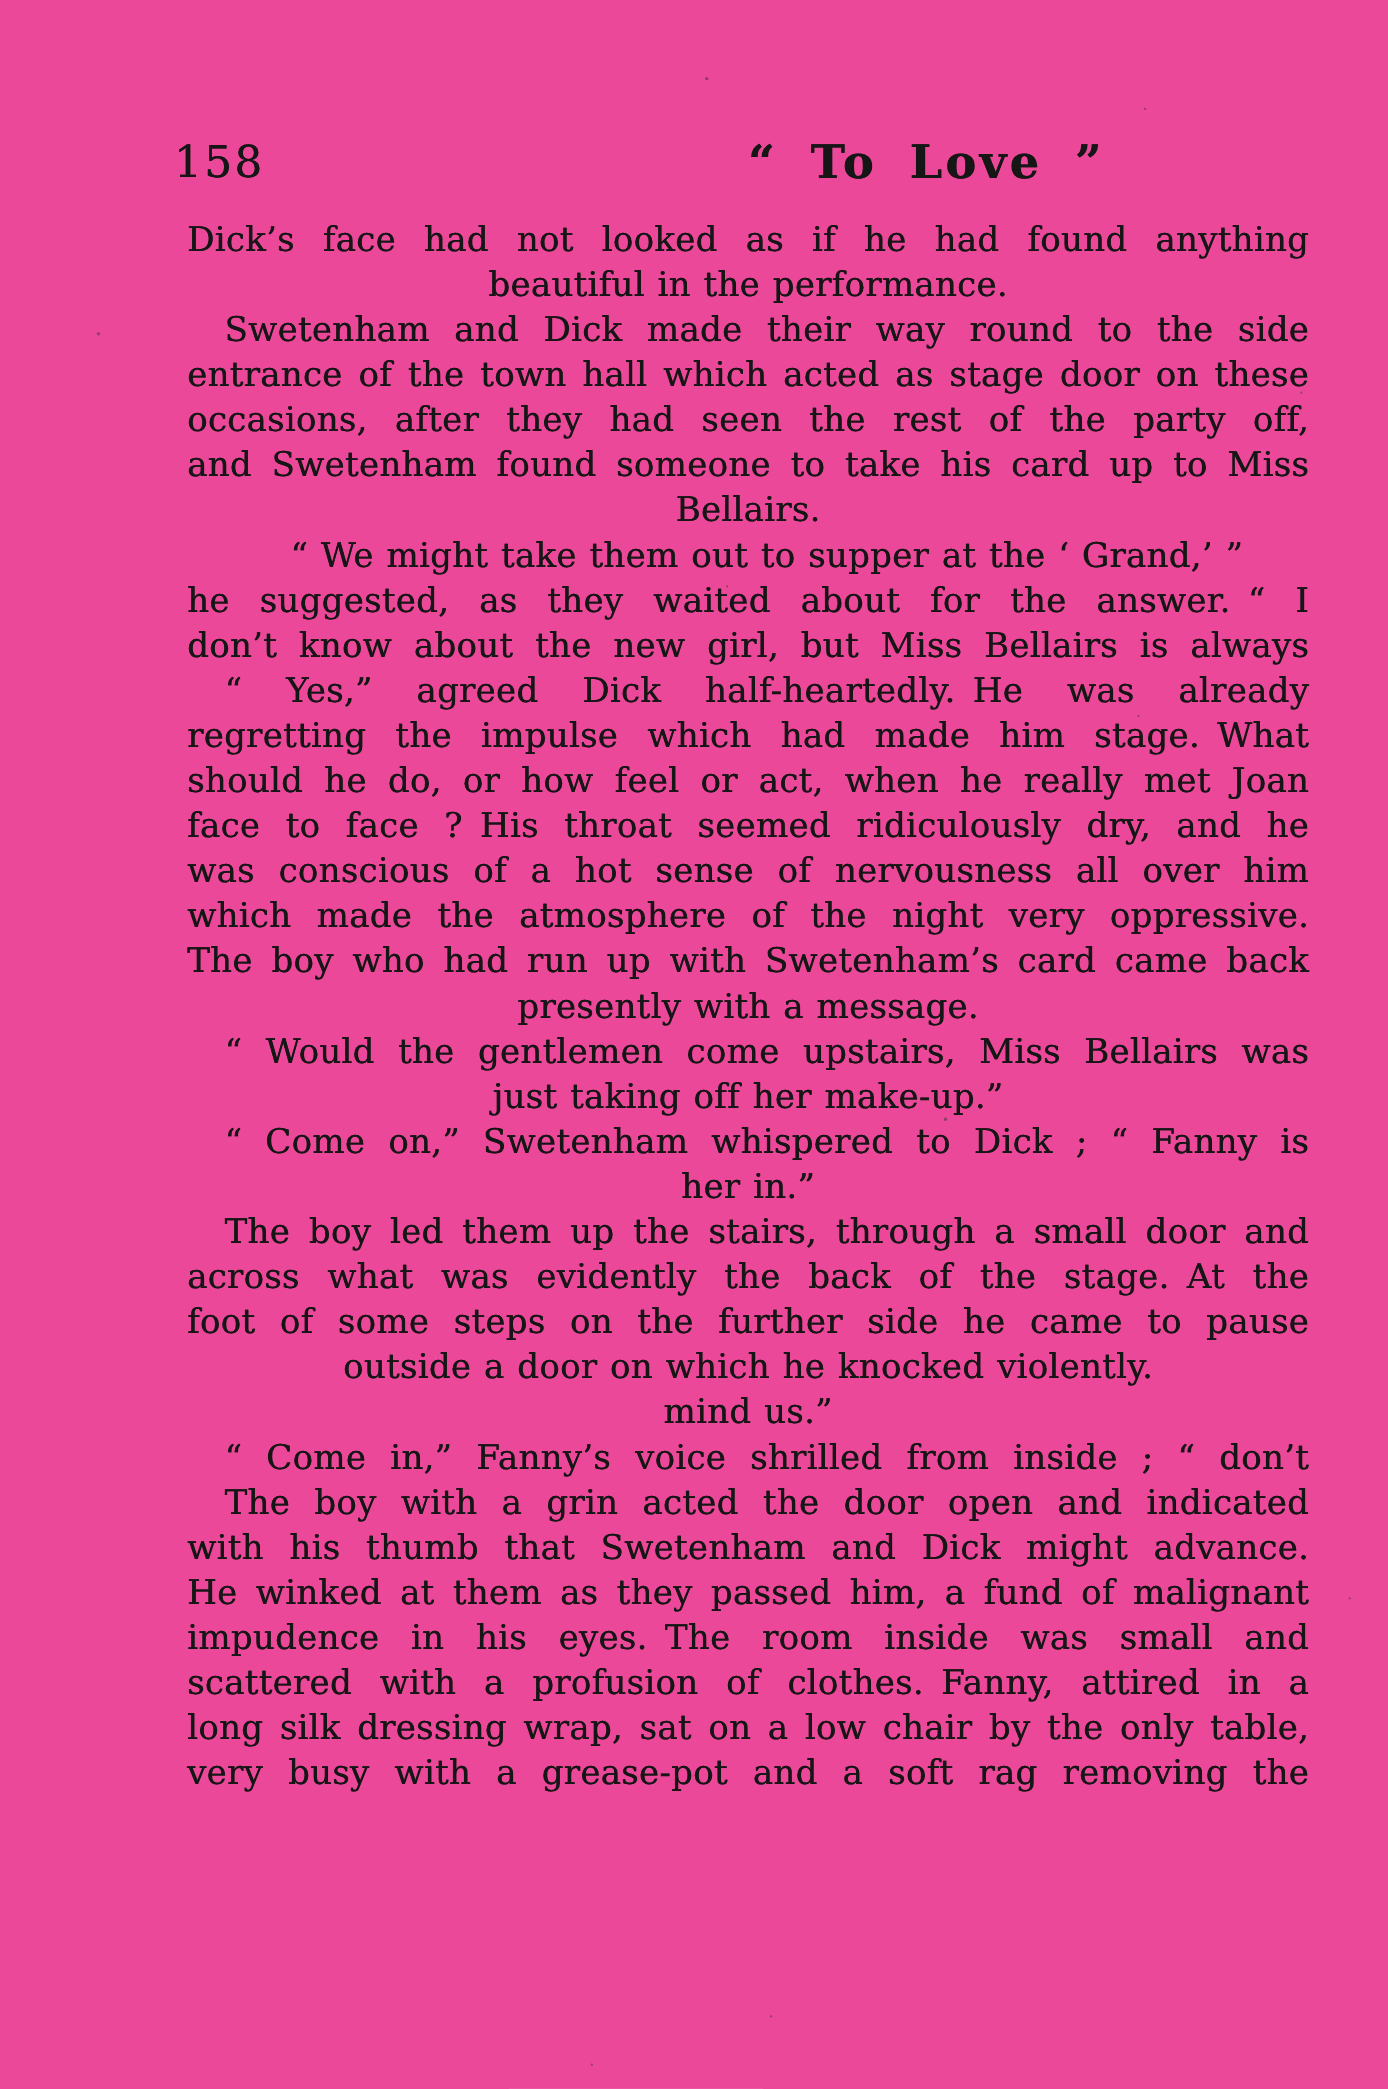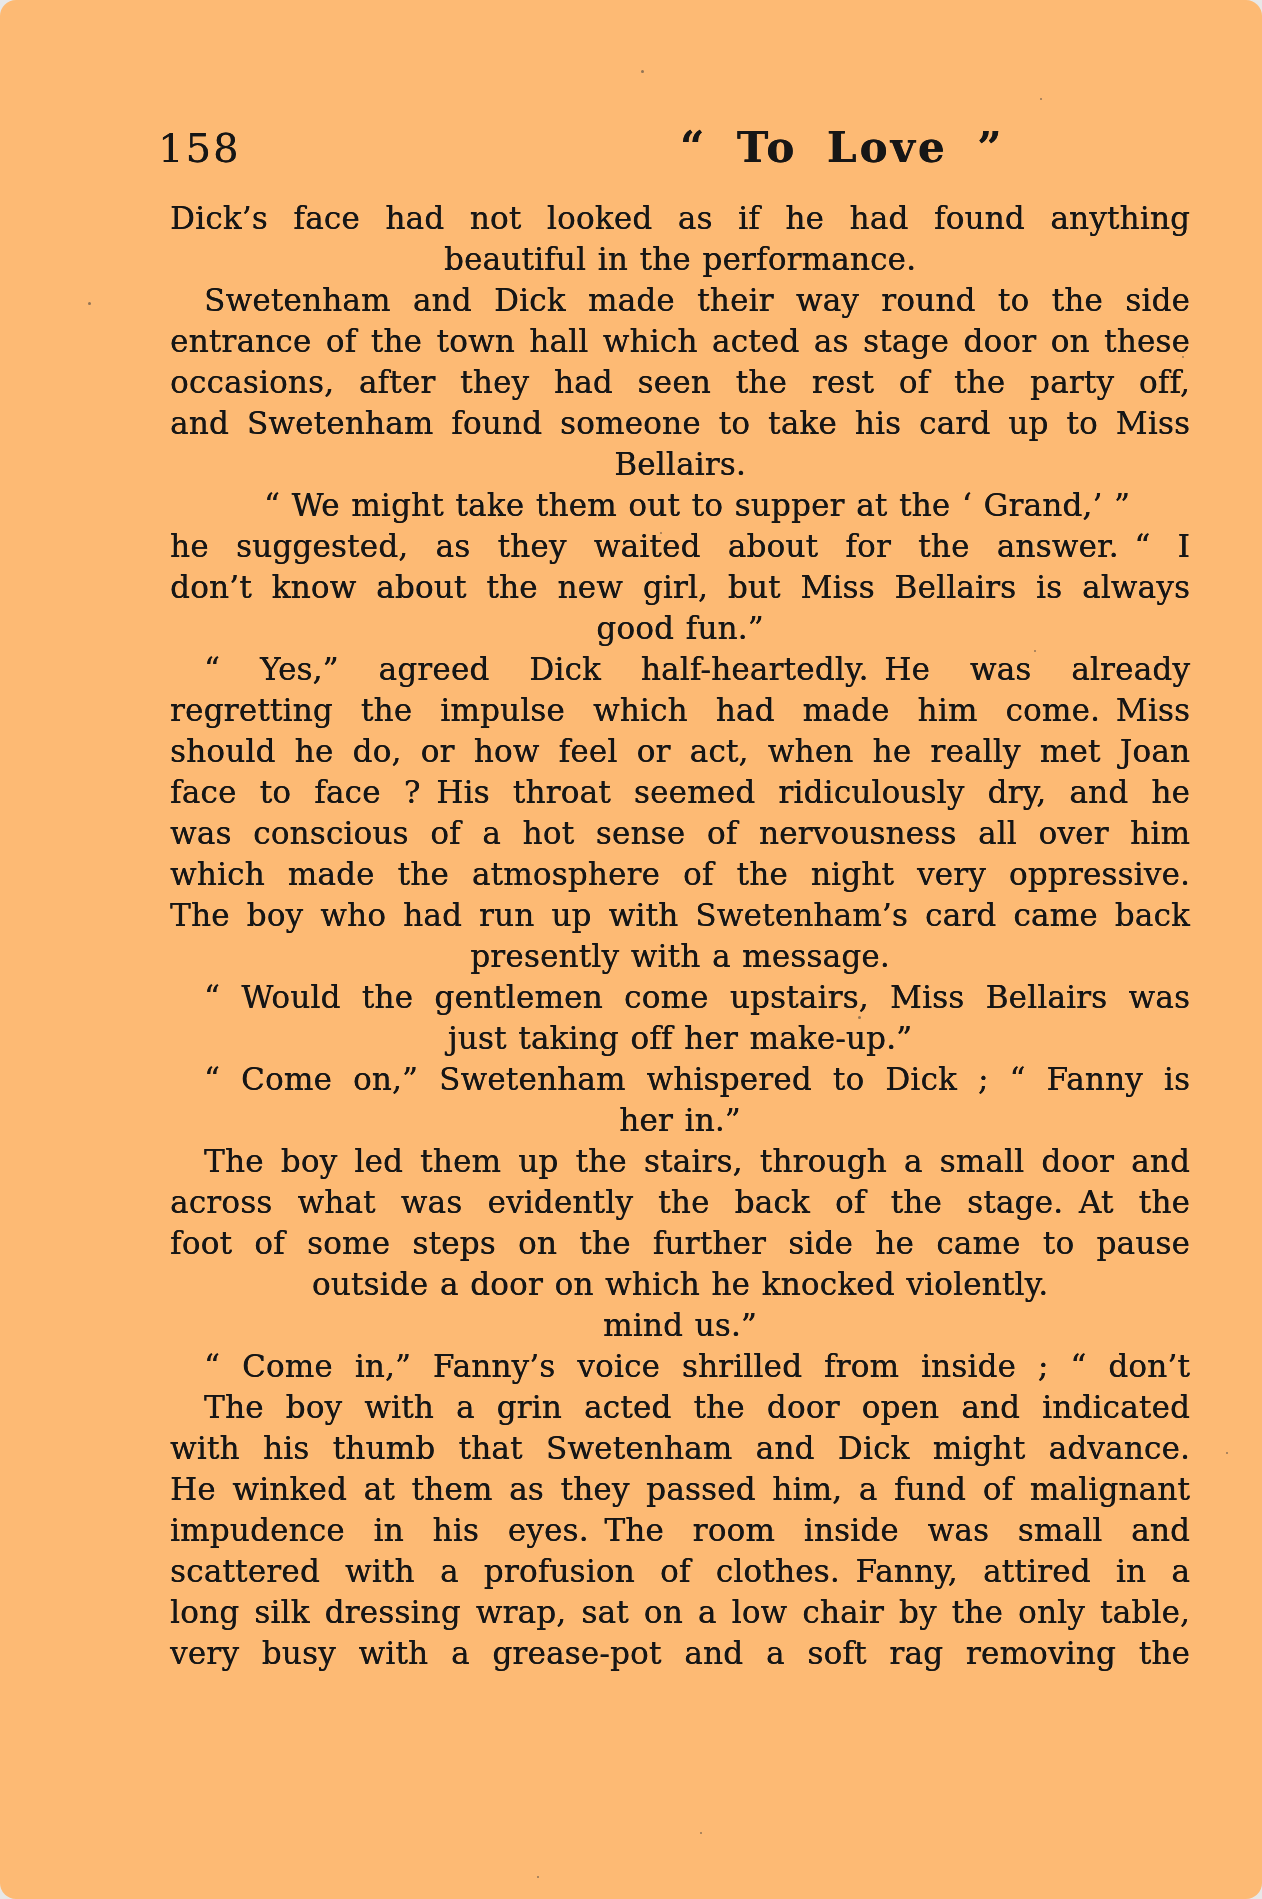--- a/index.html
+++ b/index.html
@@ -4,25 +4,24 @@
 <style>
   html, body {
     margin: 0;
     padding: 0;
     background: #e8e8e8;
   }
   .page {
     position: relative;
     width: 1262px;
     height: 1899px;
-    background: #fdba74;
+    background: #ec4899;
     overflow: hidden;
     font-family: "DejaVu Serif", serif;
     color: #161616;
-    border-radius: 16px;
   }
   
   .page .ink {
     text-shadow: 0.35px 0 0 currentColor;
   }
   .header {
     position: absolute;
     left: 158px;
     top: 118px;
     width: 1032px;
@@ -90,23 +89,22 @@
       <div class="line justify">Dick’s face had not looked as if he had found anything</div>
       <div class="line">beautiful in the performance.</div>
       <div class="line indent justify">Swetenham and Dick made their way round to the side</div>
       <div class="line justify">entrance of the town hall which acted as stage door on these</div>
       <div class="line justify">occasions, after they had seen the rest of the party off,</div>
       <div class="line justify">and Swetenham found someone to take his card up to Miss</div>
       <div class="line">Bellairs.</div>
       <div class="line indent">“ We might take them out to supper at the ‘ Grand,’ ”</div>
       <div class="line justify">he suggested, as they waited about for the answer. “ I</div>
       <div class="line justify">don’t know about the new girl, but Miss Bellairs is always</div>
-      <div class="line">good fun.”</div>
       <div class="line indent justify">“ Yes,” agreed Dick half-heartedly. He was already</div>
-      <div class="line justify">regretting the impulse which had made him come. Miss</div>
+      <div class="line justify">regretting the impulse which had made him stage. What</div>
       <div class="line justify">should he do, or how feel or act, when he really met Joan</div>
       <div class="line justify">face to face ? His throat seemed ridiculously dry, and he</div>
       <div class="line justify">was conscious of a hot sense of nervousness all over him</div>
       <div class="line justify">which made the atmosphere of the night very oppressive.</div>
       <div class="line justify">The boy who had run up with Swetenham’s card came back</div>
       <div class="line">presently with a message.</div>
       <div class="line indent justify">“ Would the gentlemen come upstairs, Miss Bellairs was</div>
       <div class="line">just taking off her make-up.”</div>
       <div class="line indent justify">“ Come on,” Swetenham whispered to Dick ; “ Fanny is</div>
       <div class="line">her in.”</div>

